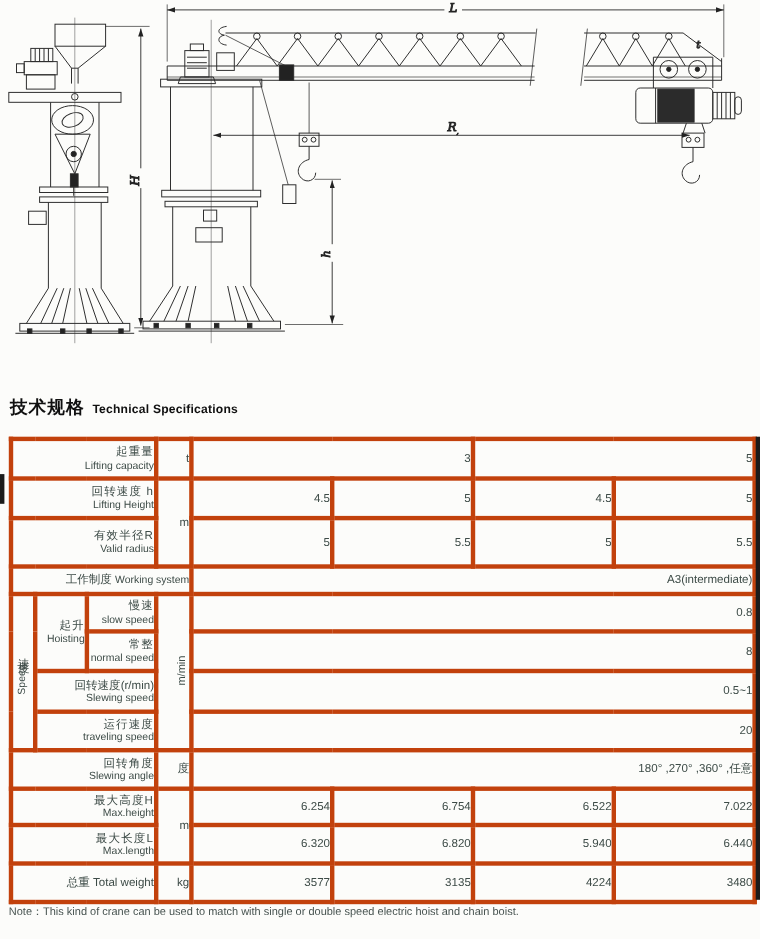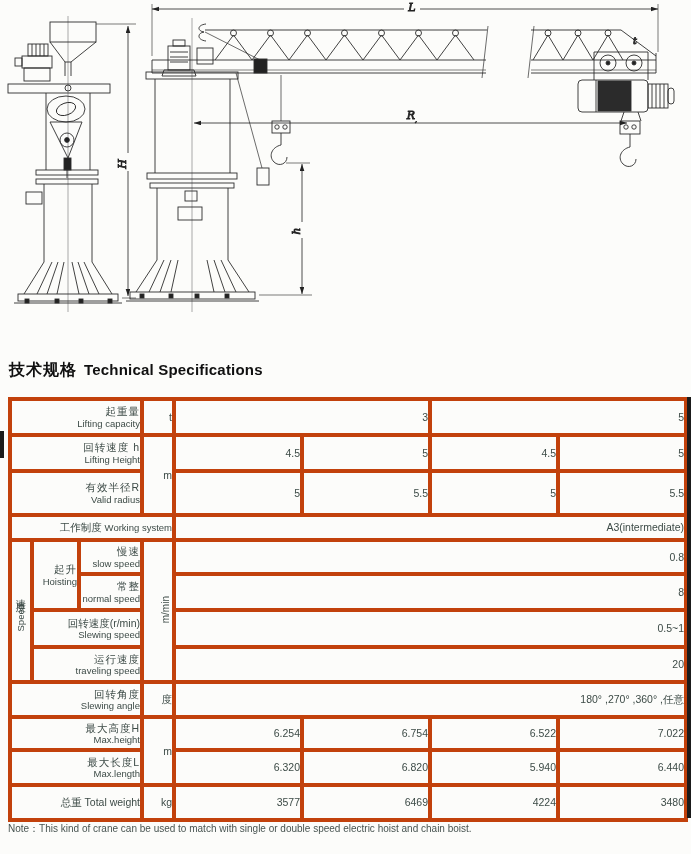--- a/index.html
+++ b/index.html
@@ -5,21 +5,21 @@
   html,body{margin:0;padding:0;}
   body{
     width:691px;height:854px;position:relative;overflow:hidden;
     background:#fcfcfa;
     font-family:"Liberation Sans",sans-serif;
   }
   svg text{font-family:"DejaVu Serif",serif;font-style:italic;fill:#1f1f1f;}
   .diagram{position:absolute;left:0;top:0;}
   .title{position:absolute;left:9px;top:360px;color:#101010;white-space:nowrap;}
   .title .zh{font-size:16px;font-weight:700;letter-spacing:1px;}
-  .title .en{font-size:15px;font-weight:600;margin-left:7px;letter-spacing:.2px;}
+  .title .en{font-size:11px;font-weight:600;margin-left:7px;letter-spacing:.2px;}
   table.spec{
     position:absolute;left:8px;top:397px;width:676px;
     border-collapse:collapse;table-layout:fixed;
   }
   table.spec td{
     border:4px solid #c2410c;text-align:right;vertical-align:middle;
     color:#3d4b47;font-size:10.5px;line-height:1.18;padding:0;overflow:hidden;margin-left:39px;
   }
   td .en{font-size:9.5px;display:block;}
   td .zh{display:block;letter-spacing:1px;}
@@ -369,21 +369,21 @@
         </td>
     <td>6.320</td>
     <td>6.820</td>
     <td>5.940</td>
     <td>6.440</td>
   </tr>
   <tr style="height:35px">
     <td colspan="3"><span class="inline-zh">总重</span>&nbsp;<span class="inline-en">Total weight</span></td>
     <td>kg</td>
     <td>3577</td>
-    <td>6469</td>
+    <td>3135</td>
     <td>4224</td>
     <td>3480</td>
   </tr>
 </tbody>
   </table>
 
 <div class="notes">
   <div class="note-en">Note：This kind of crane can be used to match with single or double speed electric hoist and chain boist.</div>
 </div>
 

